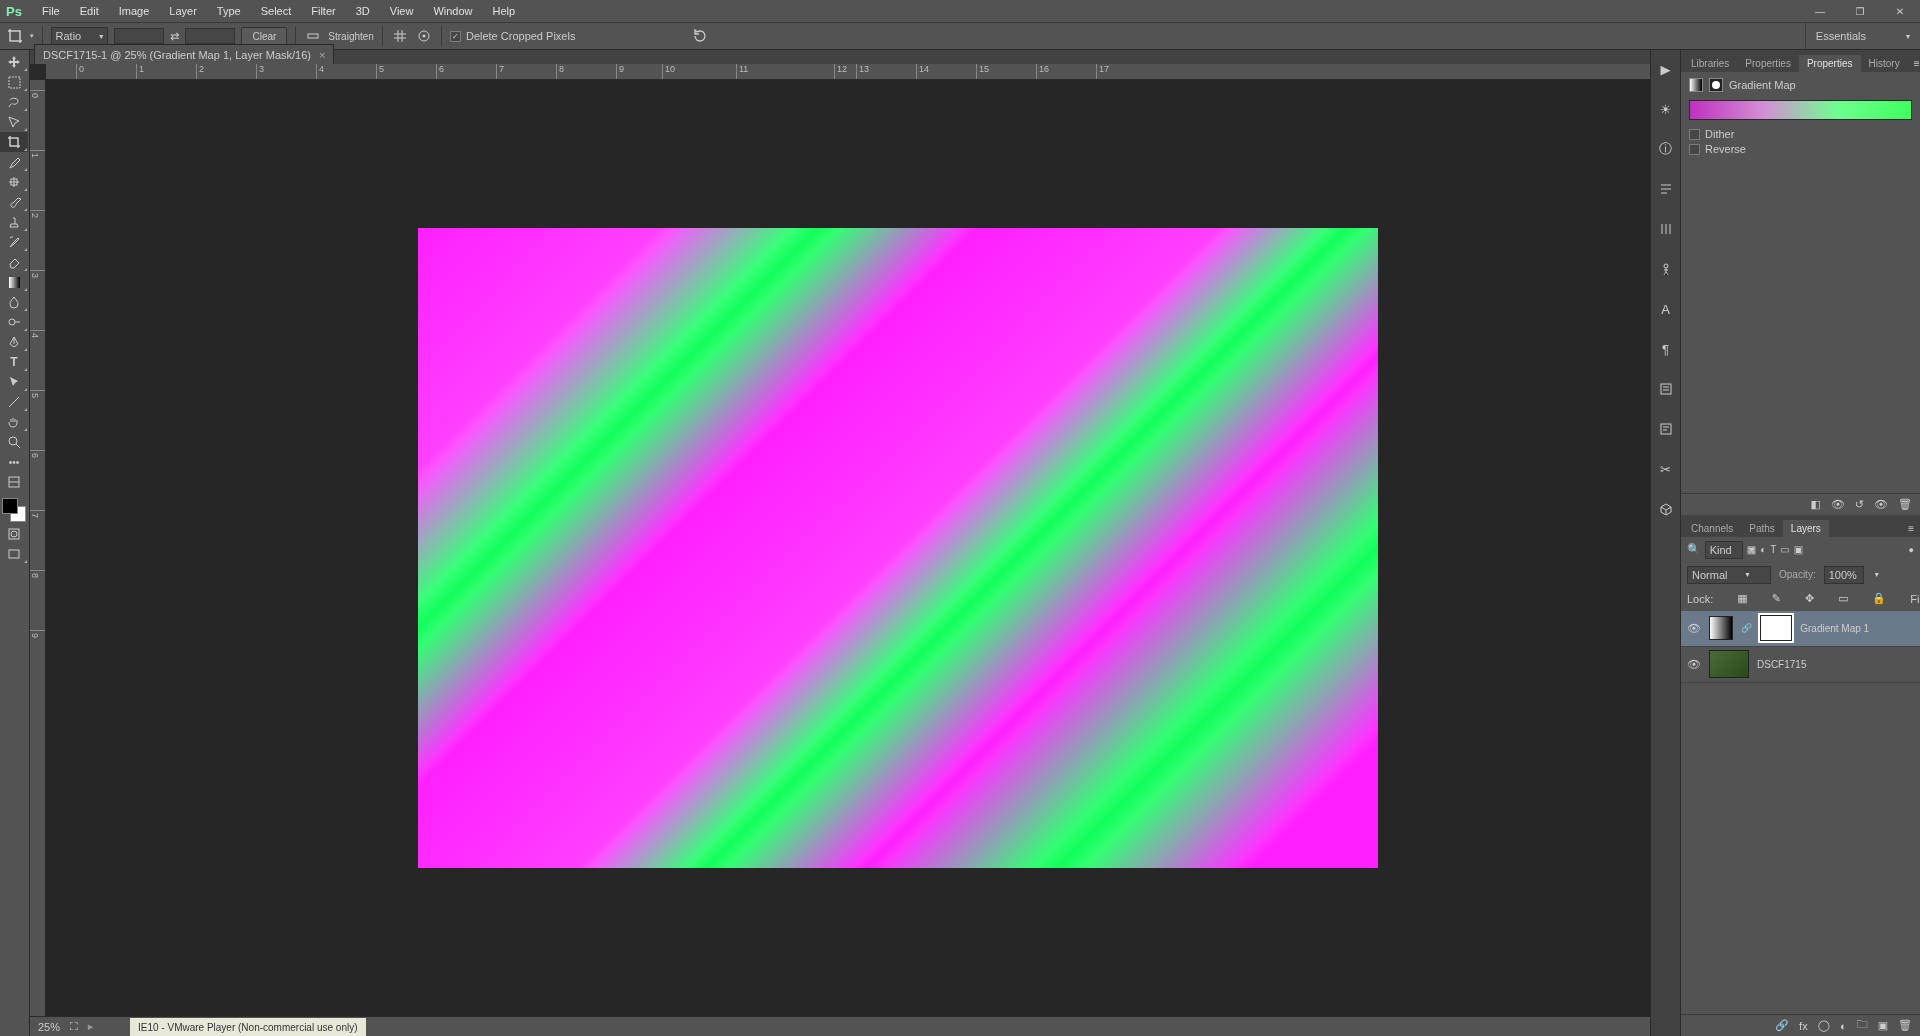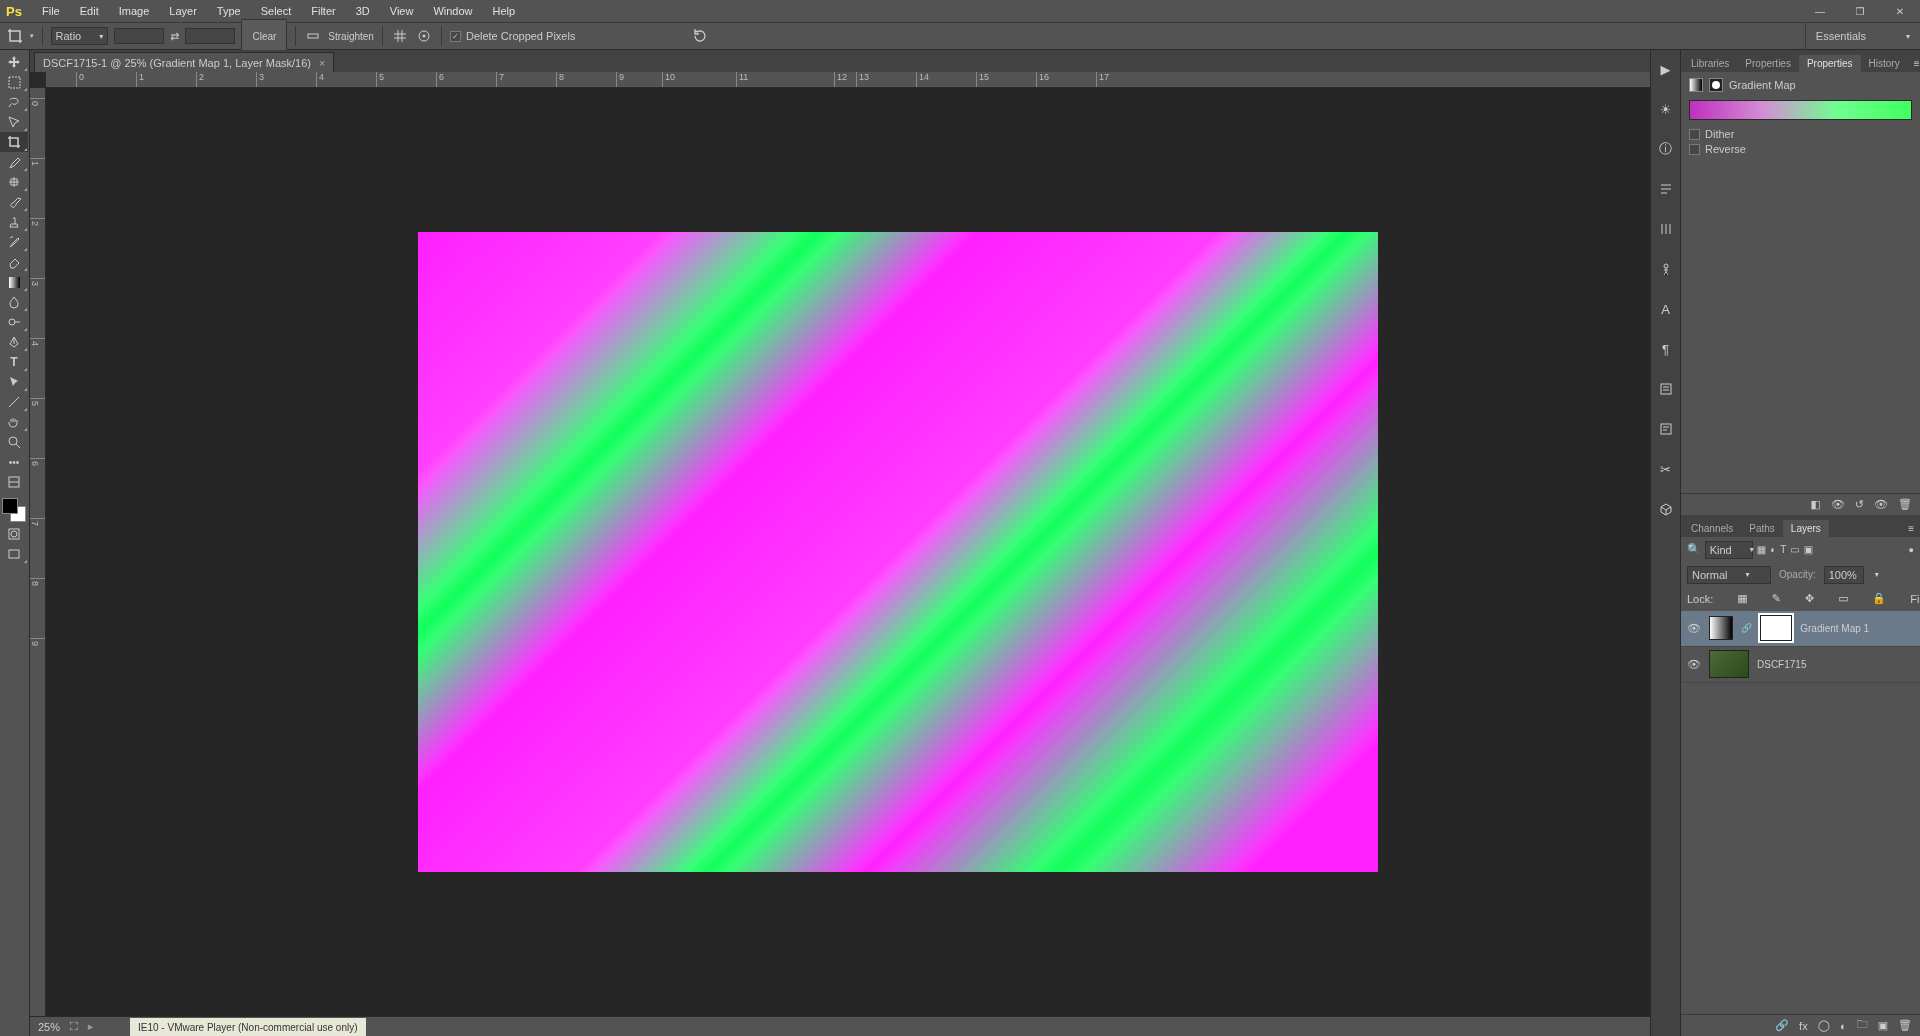--- a/index.html
+++ b/index.html
@@ -1,40 +1,40 @@
 <!DOCTYPE html>
 <html><head>
 <meta charset="utf-8">
 <style>
 * { margin: 0; padding: 0; box-sizing: border-box; font-family: "Segoe UI", Tahoma, sans-serif; font-size: 11px; color: #ccc; user-select: none; }
 body { background: #535353; width: 1920px; height: 1036px; overflow: hidden; display: flex; flex-direction: column; }
 .menubar { height: 22px; background: #535353; display: flex; align-items: center; padding-left: 4px; }
-.ps-logo { width: 20px; height: 18px; color: #fde047; font-weight: bold; font-size: 13px; display: flex; align-items: center; justify-content: center; margin-right: 8px; }
+.ps-logo { width: 20px; height: 18px; color: #86efac; font-weight: bold; font-size: 13px; display: flex; align-items: center; justify-content: center; margin-right: 8px; }
 .menubar .menu-item { padding: 3px 10px; color: #e0e0e0; cursor: default; }
 .win-controls { margin-left: auto; display: flex; }
 .win-controls div { width: 40px; height: 22px; display: flex; align-items: center; justify-content: center; color: #ccc; font-size: 10px; }
 .optbar { height: 28px; background: #535353; border-top: 1px solid #3a3a3a; border-bottom: 1px solid #2a2a2a; display: flex; align-items: center; padding-left: 6px; gap: 6px; }
 .tool-icon-sm { width: 18px; height: 18px; display: flex; align-items: center; justify-content: center; }
 .opt-sep { width: 1px; height: 20px; background: #3a3a3a; margin: 0 2px; }
 .combo { height: 18px; background: #464646; border: 1px solid #333; display: flex; align-items: center; padding: 0 4px; font-size: 10px; }
 .combo .caret { margin-left: 18px; font-size: 8px; }
-.btn-sm { height: 18px; background: #5a5a5a; border: 1px solid #333; padding: 16px 10px; display: flex; align-items: center; font-size: 10px; border-radius: 2px; }
+.btn-sm { height: 18px; background: #5a5a5a; border: 1px solid #333; padding: 0 10px; display: flex; align-items: center; font-size: 10px; border-radius: 2px; }
 .chk { display: flex; align-items: center; gap: 5px; font-size: 10px; }
 .chk-box { width: 11px; height: 11px; border: 1px solid #7a7a7a; background: #464646; display: flex; align-items: center; justify-content: center; font-size: 8px; }
 .essentials { margin-left: auto; display: flex; align-items: center; height: 100%; padding: 0 10px; border-left: 1px solid #3a3a3a; }
 .main { flex: 1; display: flex; min-height: 0; }
 .toolbar { width: 30px; background: #535353; border-right: 1px solid #2a2a2a; display: flex; flex-direction: column; padding-top: 2px; }
 .tool { width: 28px; height: 20px; display: flex; align-items: center; justify-content: center; position: relative; }
 .tool.sel { background: #3a3a3a; }
 .tool .tri { position: absolute; right: 1px; bottom: 1px; width: 0; height: 0; border-left: 3px solid transparent; border-bottom: 3px solid #aaa; }
 .swatches { margin-top: 4px; position: relative; width: 28px; height: 28px; }
 .swatch-fg { position: absolute; left: 2px; top: 2px; width: 16px; height: 16px; background: #000; border: 1px solid #888; }
 .swatch-bg { position: absolute; right: 2px; bottom: 2px; width: 16px; height: 16px; background: #fff; border: 1px solid #888; }
 .doc-area { flex: 1; background: #2a2a2a; display: flex; flex-direction: column; min-width: 0; }
-.tabbar { height: 22px; background: #424242; display: flex; align-items: flex-end; padding-left: 4px; }
+.tabbar { height: 14px; background: #424242; display: flex; align-items: flex-end; padding-left: 4px; }
 .doc-tab { height: 20px; background: #535353; padding: 0 8px; display: flex; align-items: center; gap: 8px; font-size: 10px; border: 1px solid #2a2a2a; border-bottom: none; }
 .doc-tab .x { color: #aaa; }
 .ruler-h { height: 16px; background: #535353; position: relative; margin-left: 16px; border-bottom: 1px solid #2a2a2a; overflow: hidden; }
 .ruler-h .tick { position: absolute; top: 0; height: 16px; border-left: 1px solid #888; font-size: 9px; padding-left: 2px; color: #bbb; }
 .canvas-row { flex: 1; display: flex; min-height: 0; }
 .ruler-v { width: 16px; background: #535353; position: relative; border-right: 1px solid #2a2a2a; overflow: hidden; }
 .ruler-v .tick { position: absolute; left: 0; width: 16px; border-top: 1px solid #888; font-size: 9px; color: #bbb; writing-mode: vertical-lr; padding-top: 2px; }
 .canvas { flex: 1; background: #262626; display: flex; align-items: center; justify-content: center; overflow: hidden; }
 .image { width: 960px; height: 640px; background: linear-gradient(135deg, #d63ad6 0%, #e055e0 15%, #4fff7f 25%, #d63ad6 35%, #e055e0 50%, #4fff7f 58%, #d63ad6 68%, #4fff7f 80%, #d63ad6 92%); position: relative; filter: saturate(1.4) contrast(1.1); margin-left: 100px; }
 .statusbar { height: 20px; background: #535353; border-top: 1px solid #2a2a2a; display: flex; align-items: center; padding: 0 8px; gap: 10px; font-size: 10px; }
@@ -426,21 +426,21 @@
     </div>
 
     <div class="panel-tabs">
       <div class="panel-tab">Channels</div>
       <div class="panel-tab">Paths</div>
       <div class="panel-tab act">Layers</div>
       <span style="margin-left:auto;padding:3px 6px;font-size:10px">≡</span>
     </div>
     <div class="layers-filter">
       <span>🔍</span>
-      <div class="combo" style="width:48px">
+      <div class="combo" style="width:38px">
           <span>Kind</span>
           <span class="caret">▾</span>
         </div>
       <span style="font-size:10px">▦</span>
       <span style="font-size:10px">◐</span>
       <span style="font-size:10px">T</span>
       <span style="font-size:10px">▭</span>
       <span style="font-size:10px">▣</span>
       <span style="margin-left:auto;font-size:9px">●</span>
     </div>

